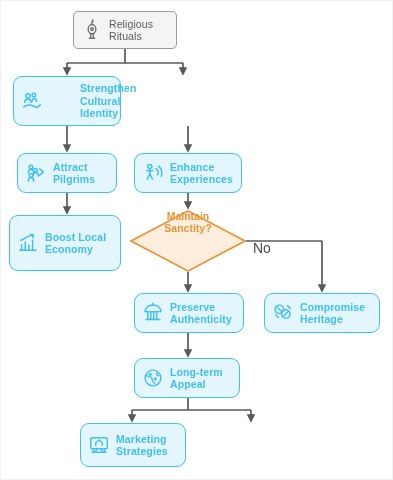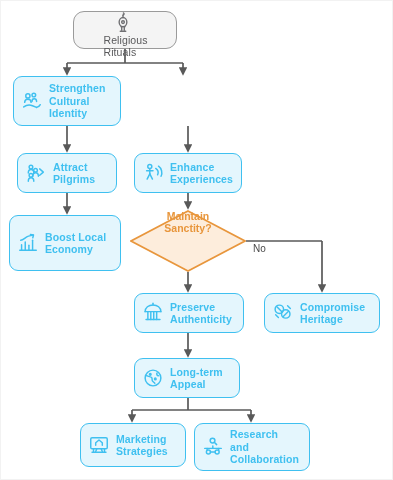--- a/index.html
+++ b/index.html
@@ -34,22 +34,21 @@
     align-items: center;
     justify-content: flex-start;
     border-radius: 9px;
     border: 1.3px solid #3fc0f0;
     background: #e4f6fd;
     padding: 0 6px 0 7px;
   }
   .node.root {
     border-color: #9a9a9a;
     background: #f4f4f4;
-    border-radius: 11px;
-    flex-direction: column;
+    border-radius: 5px;
   }
   .node-icon {
     flex: 0 0 auto;
     width: 22px;
     height: 22px;
     margin-right: 6px;
     display: block;
   }
   .node-label {
     flex: 1 1 auto;
@@ -80,21 +79,21 @@
     color: #e8963c;
     font-size: 10.5px;
     line-height: 12.4px;
     font-weight: bold;
     text-align: center;
     white-space: pre-line;
   }
   .branch-label {
     position: absolute;
     color: #4a4a4a;
-    font-size: 10px;
+    font-size: 14px;
     line-height: 11px;
     white-space: nowrap;
   }
 </style>
 </head>
 <body>
 
 <div id="canvas">
 
   <svg id="edges" viewBox="0 0 393 480" xmlns="http://www.w3.org/2000/svg">
@@ -140,21 +139,21 @@
       <path d="M9.8 16 L14.2 16"></path>
       <path d="M10.6 16 L10.6 20"></path>
       <path d="M13.4 16 L13.4 20"></path>
       <path d="M9 21 L15 21"></path>
       <circle cx="12" cy="11" r="1.5"></circle>
     </svg>
     <div class="node-label">Religious
 Rituals</div>
   </div>
 
-  <div class="node" style="left:12px; top:75px; width:108px; height:50px;">
+  <div class="node" style="left:12px; top:75px; width:108px; height:50px;gap:31px;">
     <svg class="node-icon" viewBox="0 0 24 24" fill="none" stroke="#3fc0f0" stroke-width="1.6" stroke-linecap="round" stroke-linejoin="round">
       <circle cx="7.5" cy="6.5" r="2.3"></circle>
       <circle cx="14" cy="5.5" r="2"></circle>
       <path d="M4 13.5 C4 11 5.6 10 7.5 10 C9.4 10 11 11 11 13.5"></path>
       <path d="M12 12.5 C12 10.5 13 9.6 14.4 9.6 C16 9.6 17 10.6 17 12.6"></path>
       <path d="M3 18.5 C6 16.3 9.5 16 12.5 17.2 L17 19"></path>
       <path d="M17 19 C19 18.4 20.4 17.2 21 16"></path>
     </svg>
     <div class="node-label">Strengthen
 Cultural
@@ -262,30 +261,14 @@
       <circle cx="12" cy="12" r="8.6"></circle>
       <path d="M5 9.5 C7.5 11 9 10 10.5 11.5 C11.5 12.5 10.5 14 11.5 15.5 C12.2 16.6 13.5 16.4 14 17.8"></path>
       <path d="M16.5 6.5 C15.5 8 16.5 9.5 18 9.5"></path>
       <circle cx="9" cy="8" r="0.9"></circle>
       <circle cx="14.5" cy="13" r="0.9"></circle>
     </svg>
     <div class="node-label">Long-term
 Appeal</div>
   </div>
 
-  <div class="node" style="left:193px; top:422px; width:116px; height:48px;">
-    <svg class="node-icon" viewBox="0 0 24 24" fill="none" stroke="#3fc0f0" stroke-width="1.6" stroke-linecap="round" stroke-linejoin="round">
-      <circle cx="11.5" cy="5" r="2.6"></circle>
-      <path d="M13.4 6.9 L16 9.4"></path>
-      <path d="M3 13.5 L21 13.5"></path>
-      <circle cx="7" cy="17.5" r="2.2"></circle>
-      <circle cx="16.5" cy="17.5" r="2.2"></circle>
-      <path d="M9.2 17.5 L14.3 17.5"></path>
-      <path d="M5.6 13.5 L5.6 15.4"></path>
-      <path d="M18.2 13.5 L18.2 15.4"></path>
-      <path d="M11.8 13.5 L11.8 11"></path>
-    </svg>
-    <div class="node-label">Research
-and
-Collaboration</div>
-  </div>
 
 </div>
 
 </body></html>

